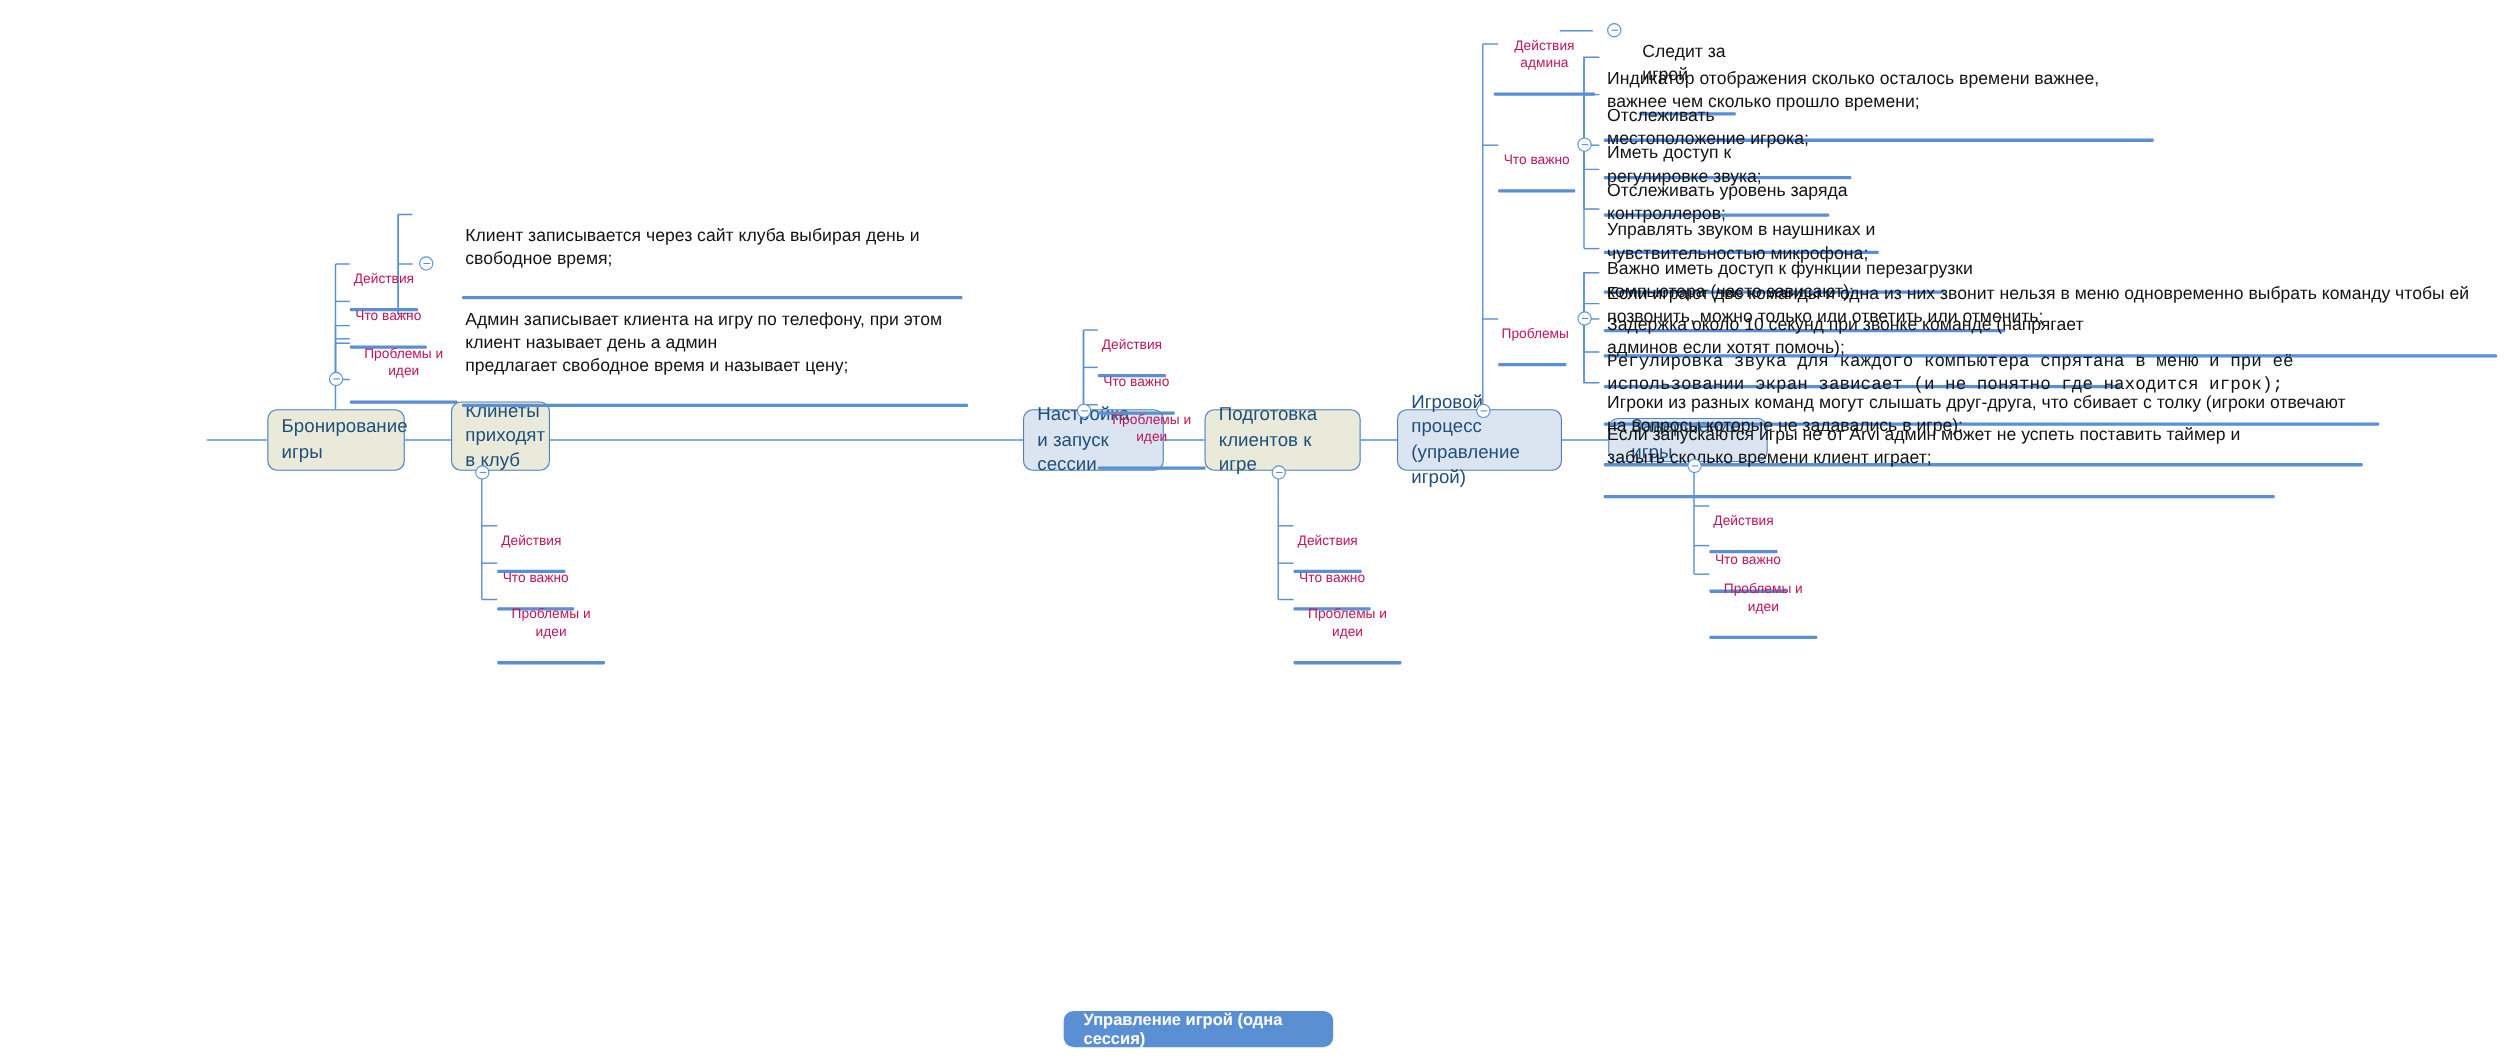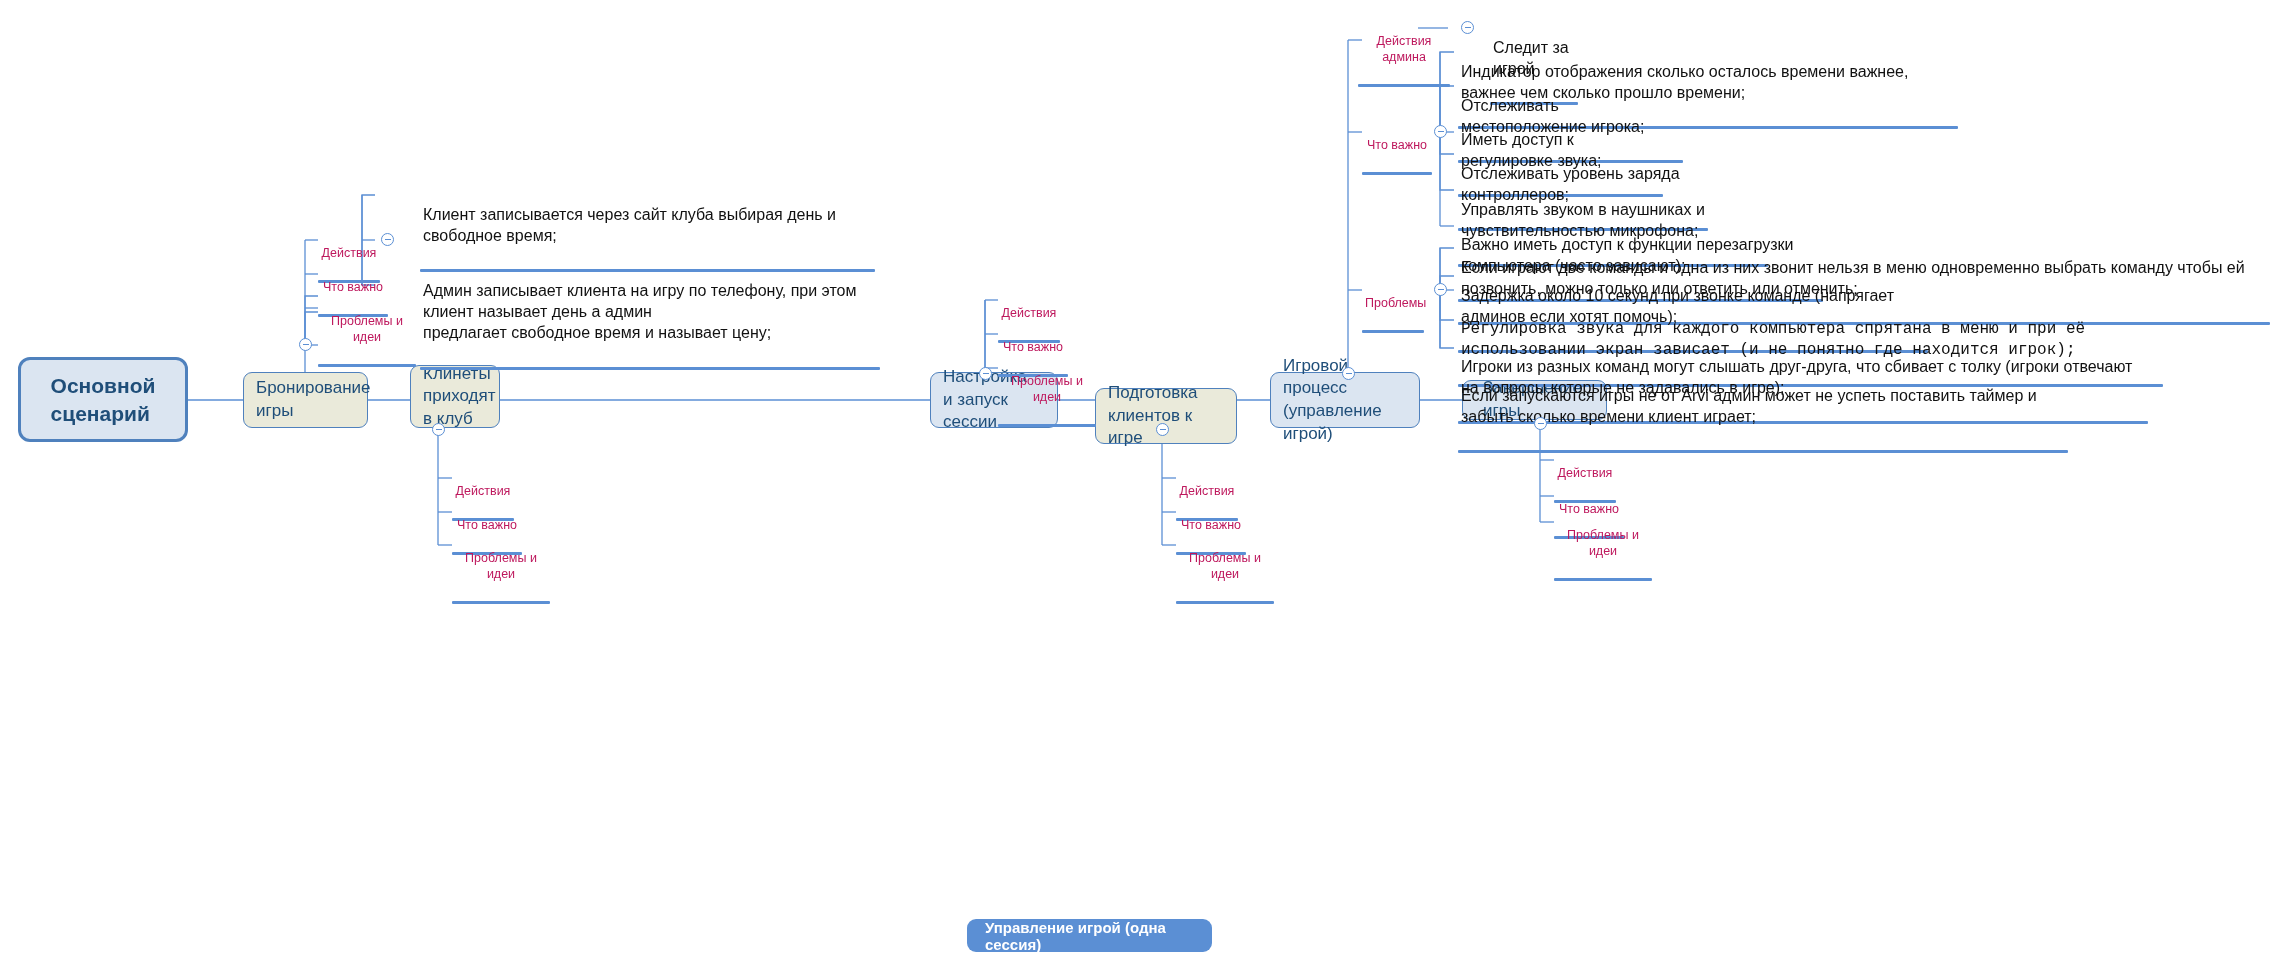--- a/index.html
+++ b/index.html
@@ -177,37 +177,35 @@
       <path d="M1440 248 V 348"></path>
 
       <path d="M1540 428 V 452"></path>
       <path d="M1540 452 V 522"></path>
       <path d="M1540 460 H 1554"></path>
       <path d="M1540 496 H 1554"></path>
       <path d="M1540 522 H 1554"></path>
     </g>
   </svg>
 
-  <div class="node root" style="left:18px; top:357px; width:170px; height:85px;">Основной
-сценарий</div>
 
   <div class="node cream" style="left:243px; top:372px; width:125px; height:56px;">Бронирование
 игры</div>
   <span class="handle" style="left:299px; top:338px;"></span>
 
   <div class="node cream" style="left:410px; top:365px; width:90px; height:63px;">Клинеты
 приходят
 в клуб</div>
   <span class="handle" style="left:432px; top:423px;"></span>
 
   <div class="node blue" style="left:930px; top:372px; width:128px; height:56px;">Настройка
 и запуск сессии</div>
   <span class="handle" style="left:979px; top:367px;"></span>
 
-  <div class="node cream" style="left:1095px; top:388px; width:142px; height:56px;">Подготовка
+  <div class="node cream" style="left:1095px; top:372px; width:142px; height:56px;">Подготовка
 клиентов к игре</div>
   <span class="handle" style="left:1156px; top:423px;"></span>
 
   <div class="node blue" style="left:1270px; top:372px; width:150px; height:56px;">Игровой процесс
 (управление игрой)</div>
   <span class="handle" style="left:1342px; top:367px;"></span>
 
   <div class="node blue" style="left:1462px; top:380px; width:145px; height:40px;padding-left:20px;">Завершение игры</div>
   <span class="handle" style="left:1534px; top:417px;"></span>
 

